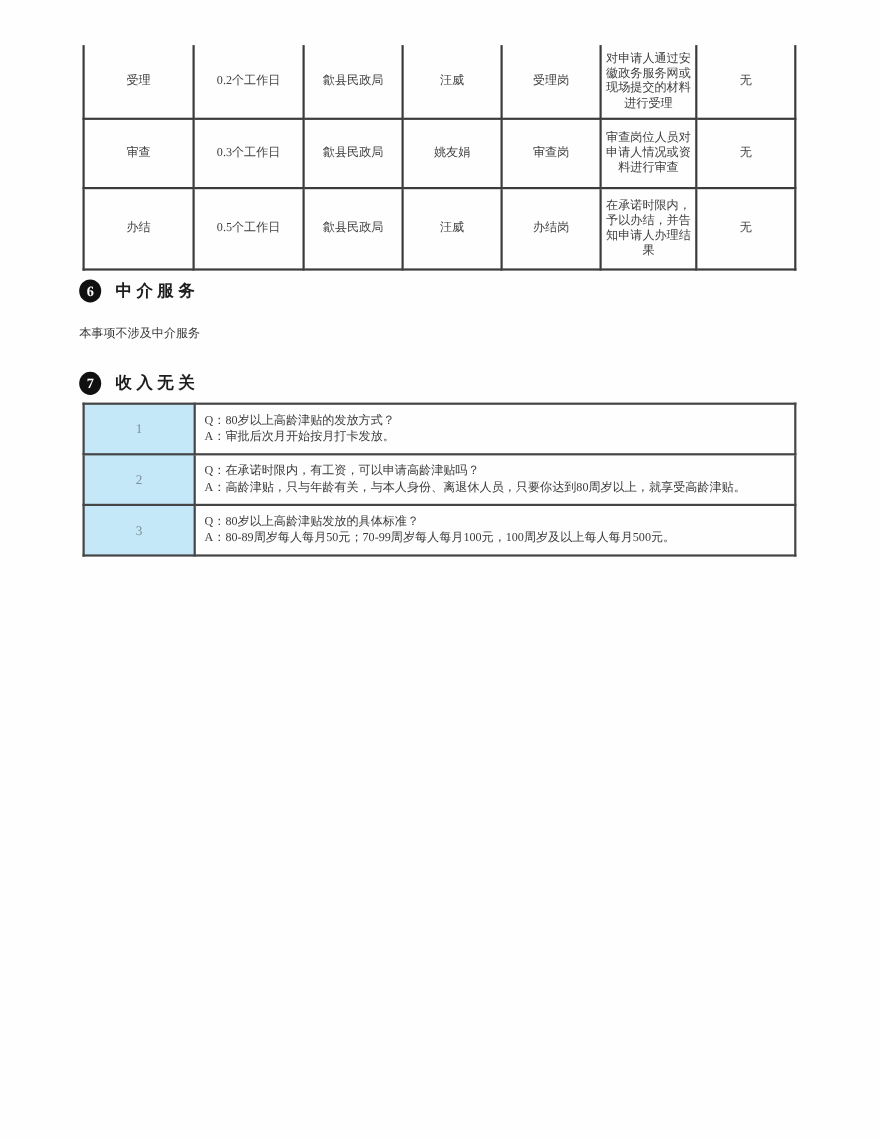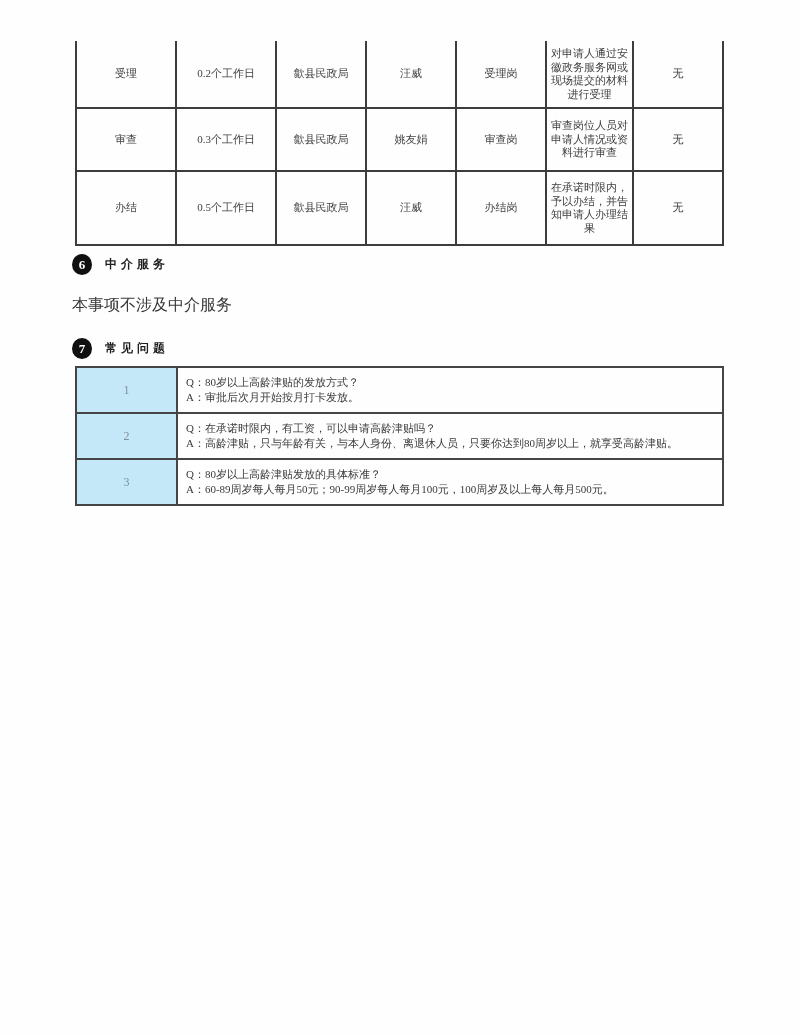--- a/index.html
+++ b/index.html
@@ -50,30 +50,30 @@
     background: #101010;
     color: #ffffff;
     font-size: 13px;
     font-weight: bold;
     display: flex;
     align-items: center;
     justify-content: center;
     flex: 0 0 auto;
   }
   .section-title {
-    font-size: 12px;
+    font-size: 15px;
     font-weight: bold;
     letter-spacing: 4px;
     color: #1e1e1e;
     white-space: nowrap;
   }
   .note-text {
     position: absolute;
     left: 72px; top: 295px;
-    font-size: 16px;
+    font-size: 11px;
     color: #383838;
   }
 
   
   table.faq {
     position: absolute;
     left: 75px; top: 366px;
     width: 647px;
     border-collapse: collapse;
     table-layout: fixed;
@@ -143,21 +143,21 @@
   </table>
 
   <div class="section-header s6">
     <span class="num-badge">6</span>
     <span class="section-title">中介服务</span>
   </div>
   <div class="note-text">本事项不涉及中介服务</div>
 
   <div class="section-header s7">
     <span class="num-badge">7</span>
-    <span class="section-title">常见问题</span>
+    <span class="section-title">收入无关</span>
   </div>
 
   <table class="faq">
     <colgroup>
       <col style="width:101px">
         <col style="width:546px">
     </colgroup>
     <tbody>
       <tr>
         <td class="faq-num">1</td>
@@ -170,19 +170,19 @@
         <td class="faq-num">2</td>
         <td class="faq-qa">
           <div>Q：在承诺时限内，有工资，可以申请高龄津贴吗？</div>
           <div>A：高龄津贴，只与年龄有关，与本人身份、离退休人员，只要你达到80周岁以上，就享受高龄津贴。</div>
         </td>
       </tr>
       <tr>
         <td class="faq-num">3</td>
         <td class="faq-qa">
           <div>Q：80岁以上高龄津贴发放的具体标准？</div>
-          <div>A：60-89周岁每人每月50元；90-99周岁每人每月100元，100周岁及以上每人每月500元。</div>
+          <div>A：80-89周岁每人每月50元；70-99周岁每人每月100元，100周岁及以上每人每月500元。</div>
         </td>
       </tr>
     </tbody>
   </table>
 
 </div>
 
 </body></html>

